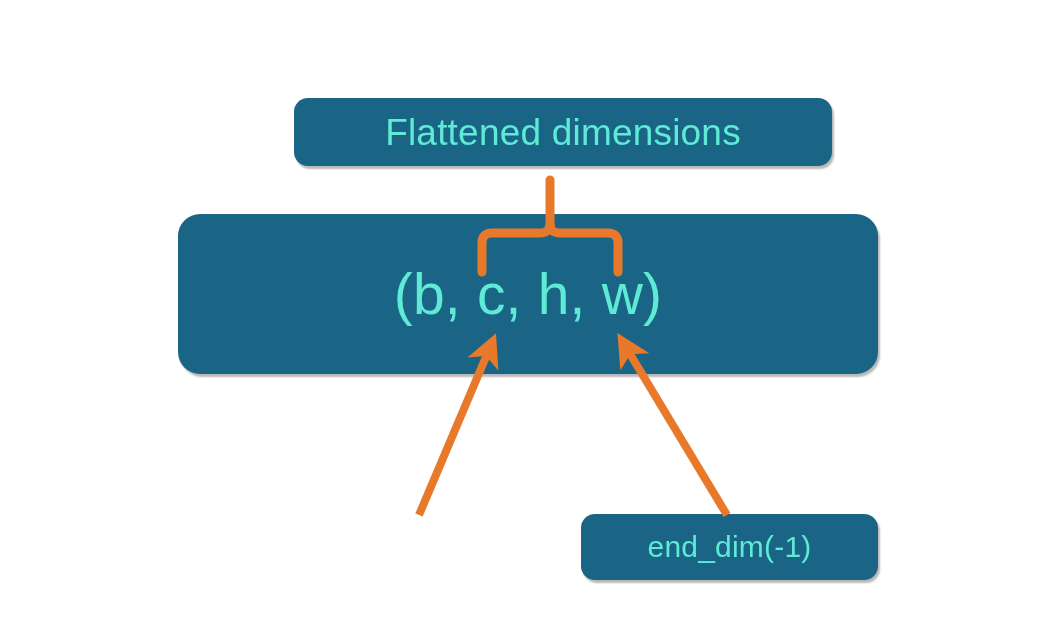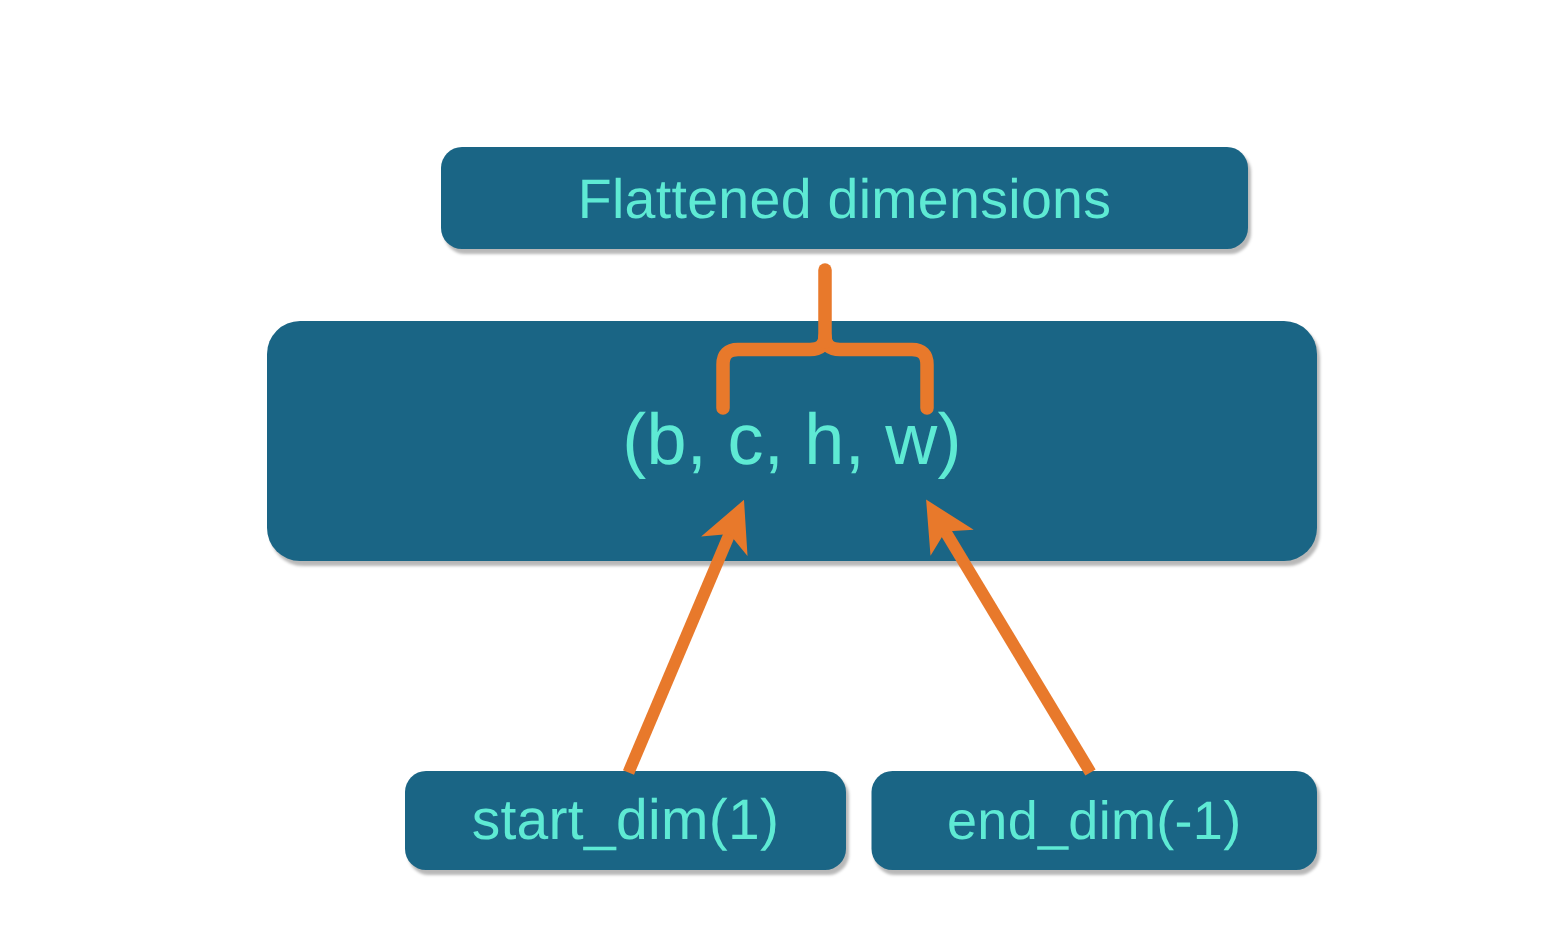--- a/index.html
+++ b/index.html
@@ -47,39 +47,39 @@
   }
   #box-flattened .node-label { font-size: 37px; }
 
   #box-tuple {
     left: 178px;
     top: 214px;
     width: 700px;
     height: 160px;
     border-radius: 22px;
   }
-  #box-tuple .node-label { font-size: 48px; }
+  #box-tuple .node-label { font-size: 57px; }
 
   #box-start-dim {
     left: 270px;
     top: 514px;
     width: 294px;
     height: 66px;
     border-radius: 14px;
   }
   #box-start-dim .node-label { font-size: 38px; }
 
   #box-end-dim {
     left: 581px;
     top: 514px;
     width: 297px;
     height: 66px;
     border-radius: 14px;
   }
-  #box-end-dim .node-label { font-size: 36px; }
+  #box-end-dim .node-label { font-size: 30px; }
 
   #connector-layer {
     position: absolute;
     left: 0;
     top: 0;
     width: 1038px;
     height: 632px;
     z-index: 5;
     pointer-events: none;
   }
@@ -114,23 +114,20 @@
   </svg>
 
   <div class="node-box" id="box-flattened">
     <span class="node-label">Flattened dimensions</span>
   </div>
 
   <div class="node-box" id="box-tuple">
     <span class="node-label">(b, c, h, w)</span>
   </div>
 
-  <div class="node-box" id="box-start-dim">
-    <span class="node-label">start_dim(1)</span>
-  </div>
 
   <div class="node-box" id="box-end-dim">
     <span class="node-label">end_dim(-1)</span>
   </div>
 
   <svg id="connector-layer" viewBox="0 0 1038 632" xmlns="http://www.w3.org/2000/svg">
     <defs>
       <marker id="arrowhead-orange" markerWidth="4.2" markerHeight="4.2" refX="2.6" refY="2.1" orient="auto" markerUnits="strokeWidth">
         <path d="M 0 0 L 4.2 2.1 L 0 4.2 L 1.1 2.1 Z" fill="#e8792b"></path>
       </marker>

